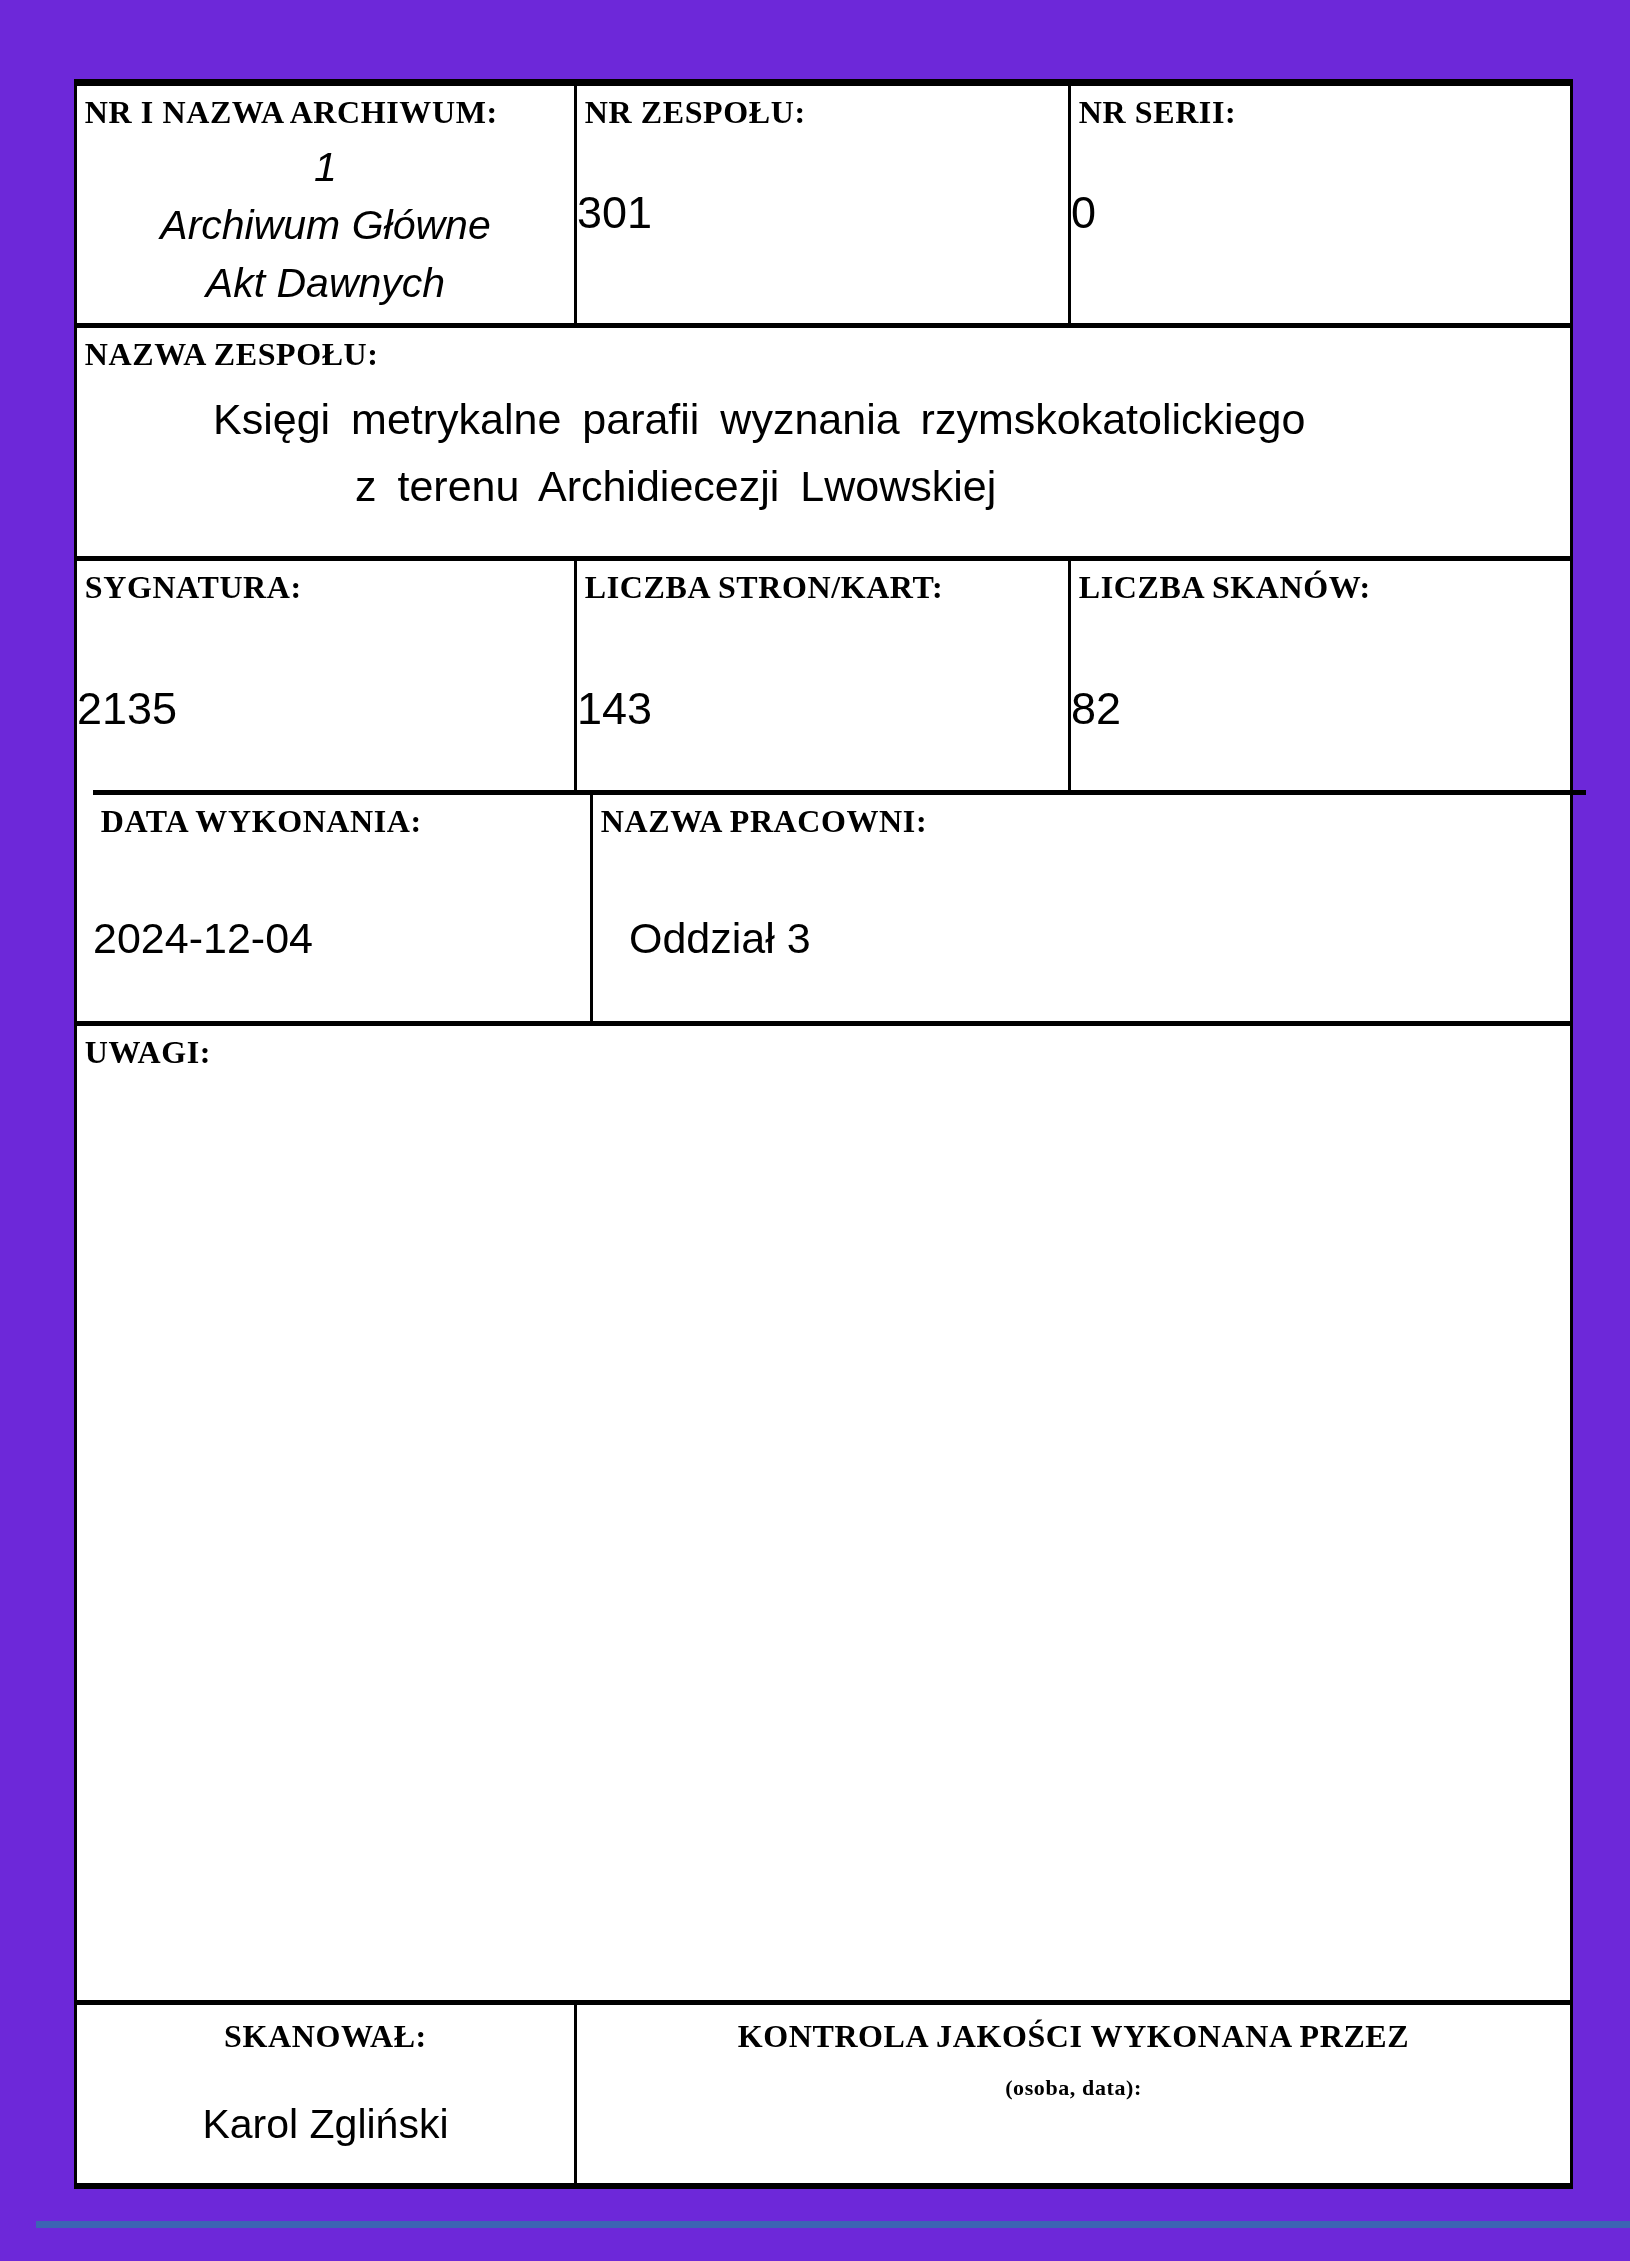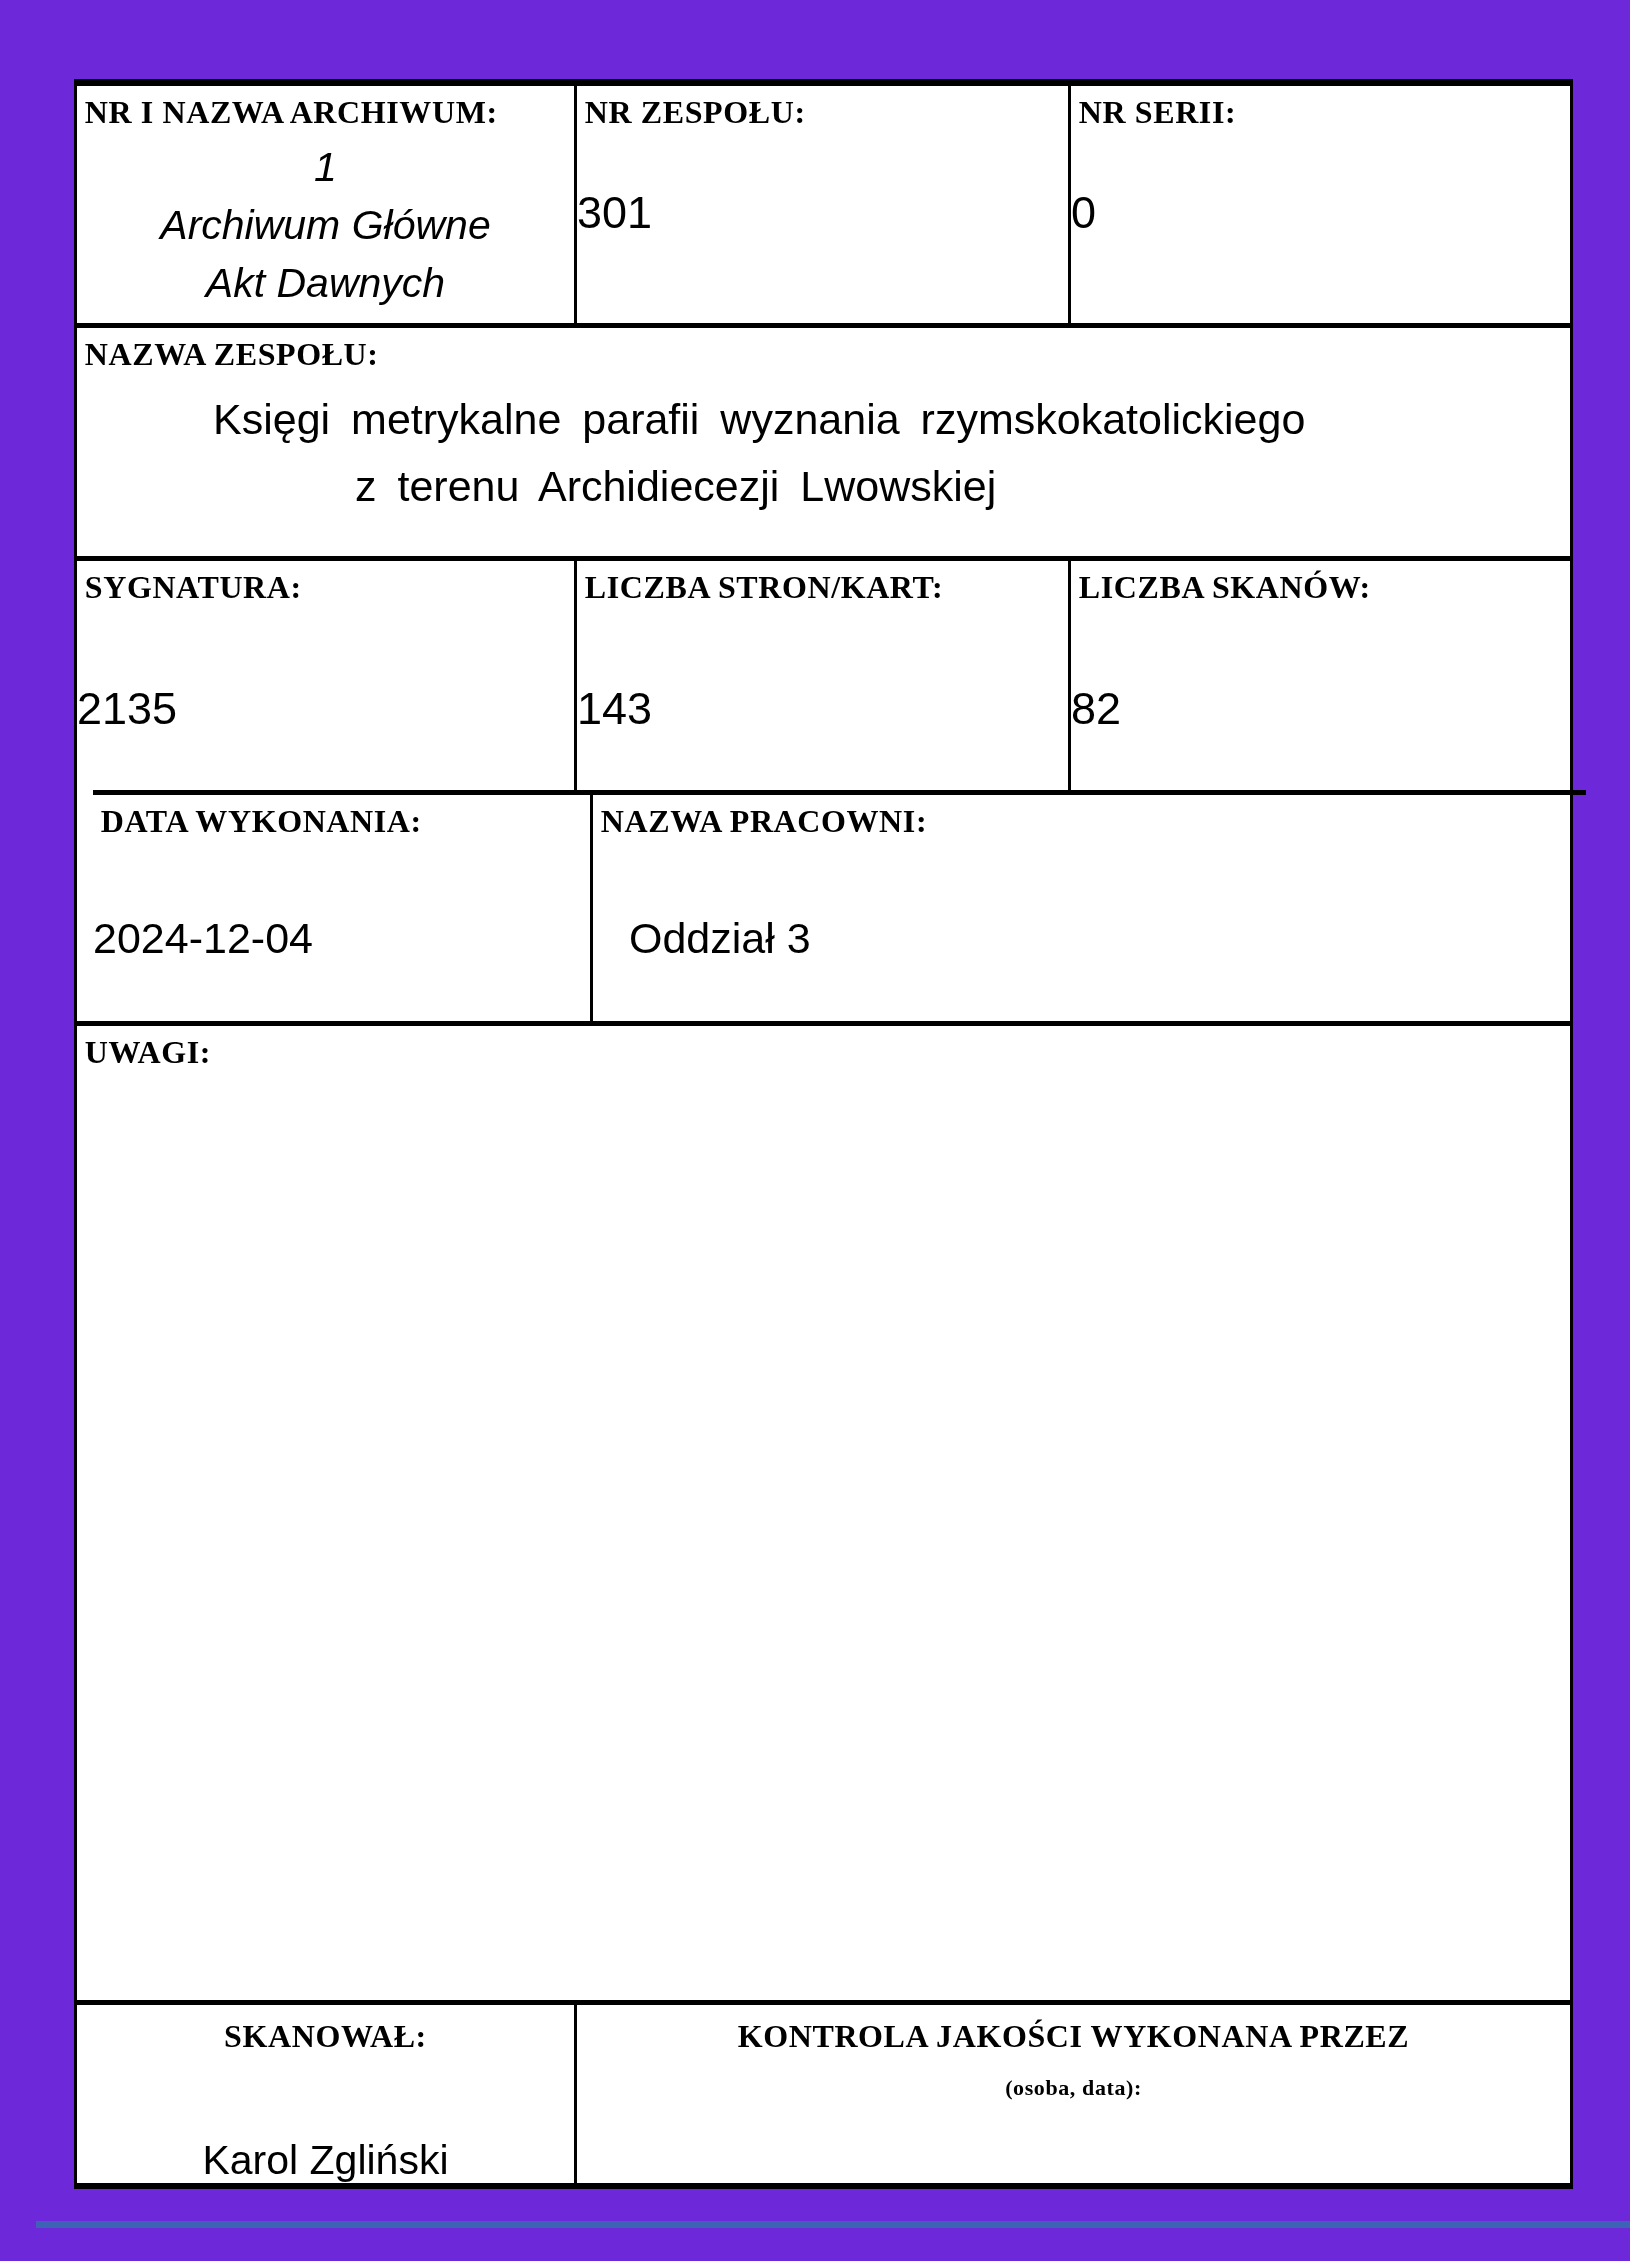--- a/index.html
+++ b/index.html
@@ -81,21 +81,21 @@
   .fond-line1 {
     position:absolute; top:67px; left:136px;
     font-size:43px; word-spacing:9px; white-space:nowrap;
   }
   .fond-line2 {
     position:absolute; top:134px; left:278px;
     font-size:43px; word-spacing:9px; white-space:nowrap;
   }
   .scanner-name {
     position:absolute; top:96px; left:0; right:0;
-    text-align:center; font-size:41px;margin-top:36px;
+    text-align:center; font-size:41px;
   }
   .bottom-line {
     position:absolute;
     left:36px; right:0;
     top:2221px; height:7.1px;
   }
 </style>
 </head>
 <body>
 

